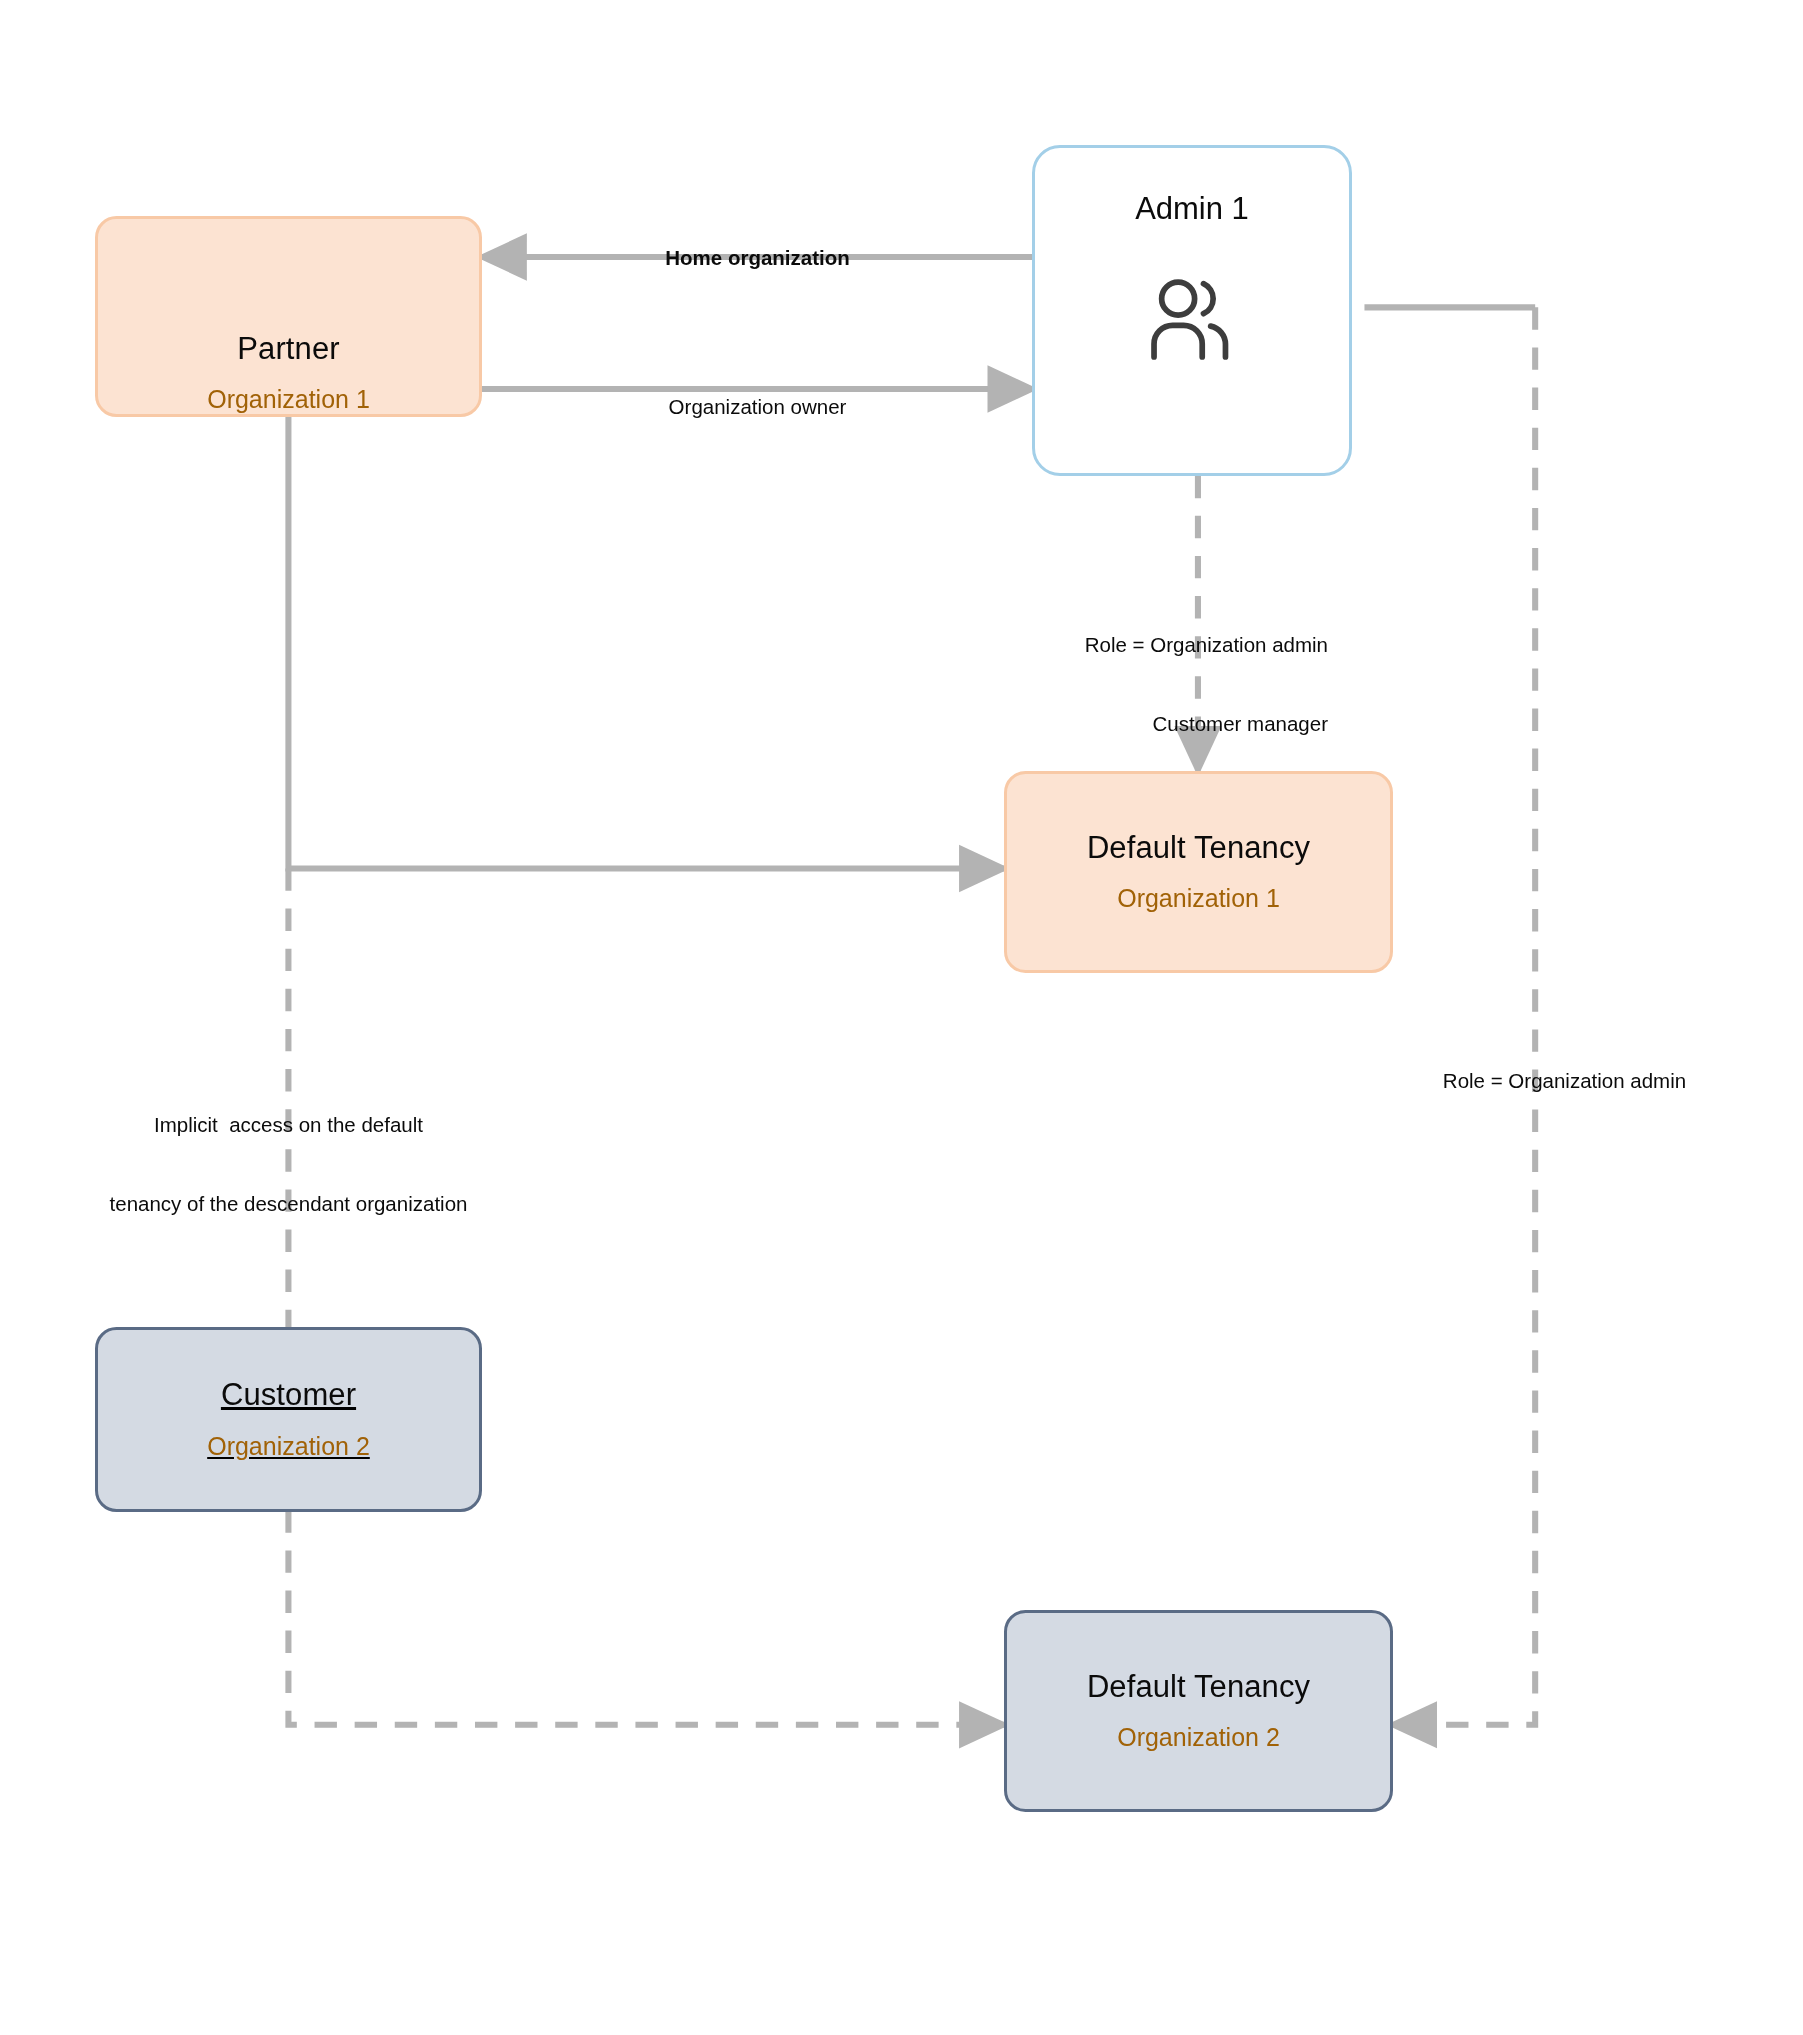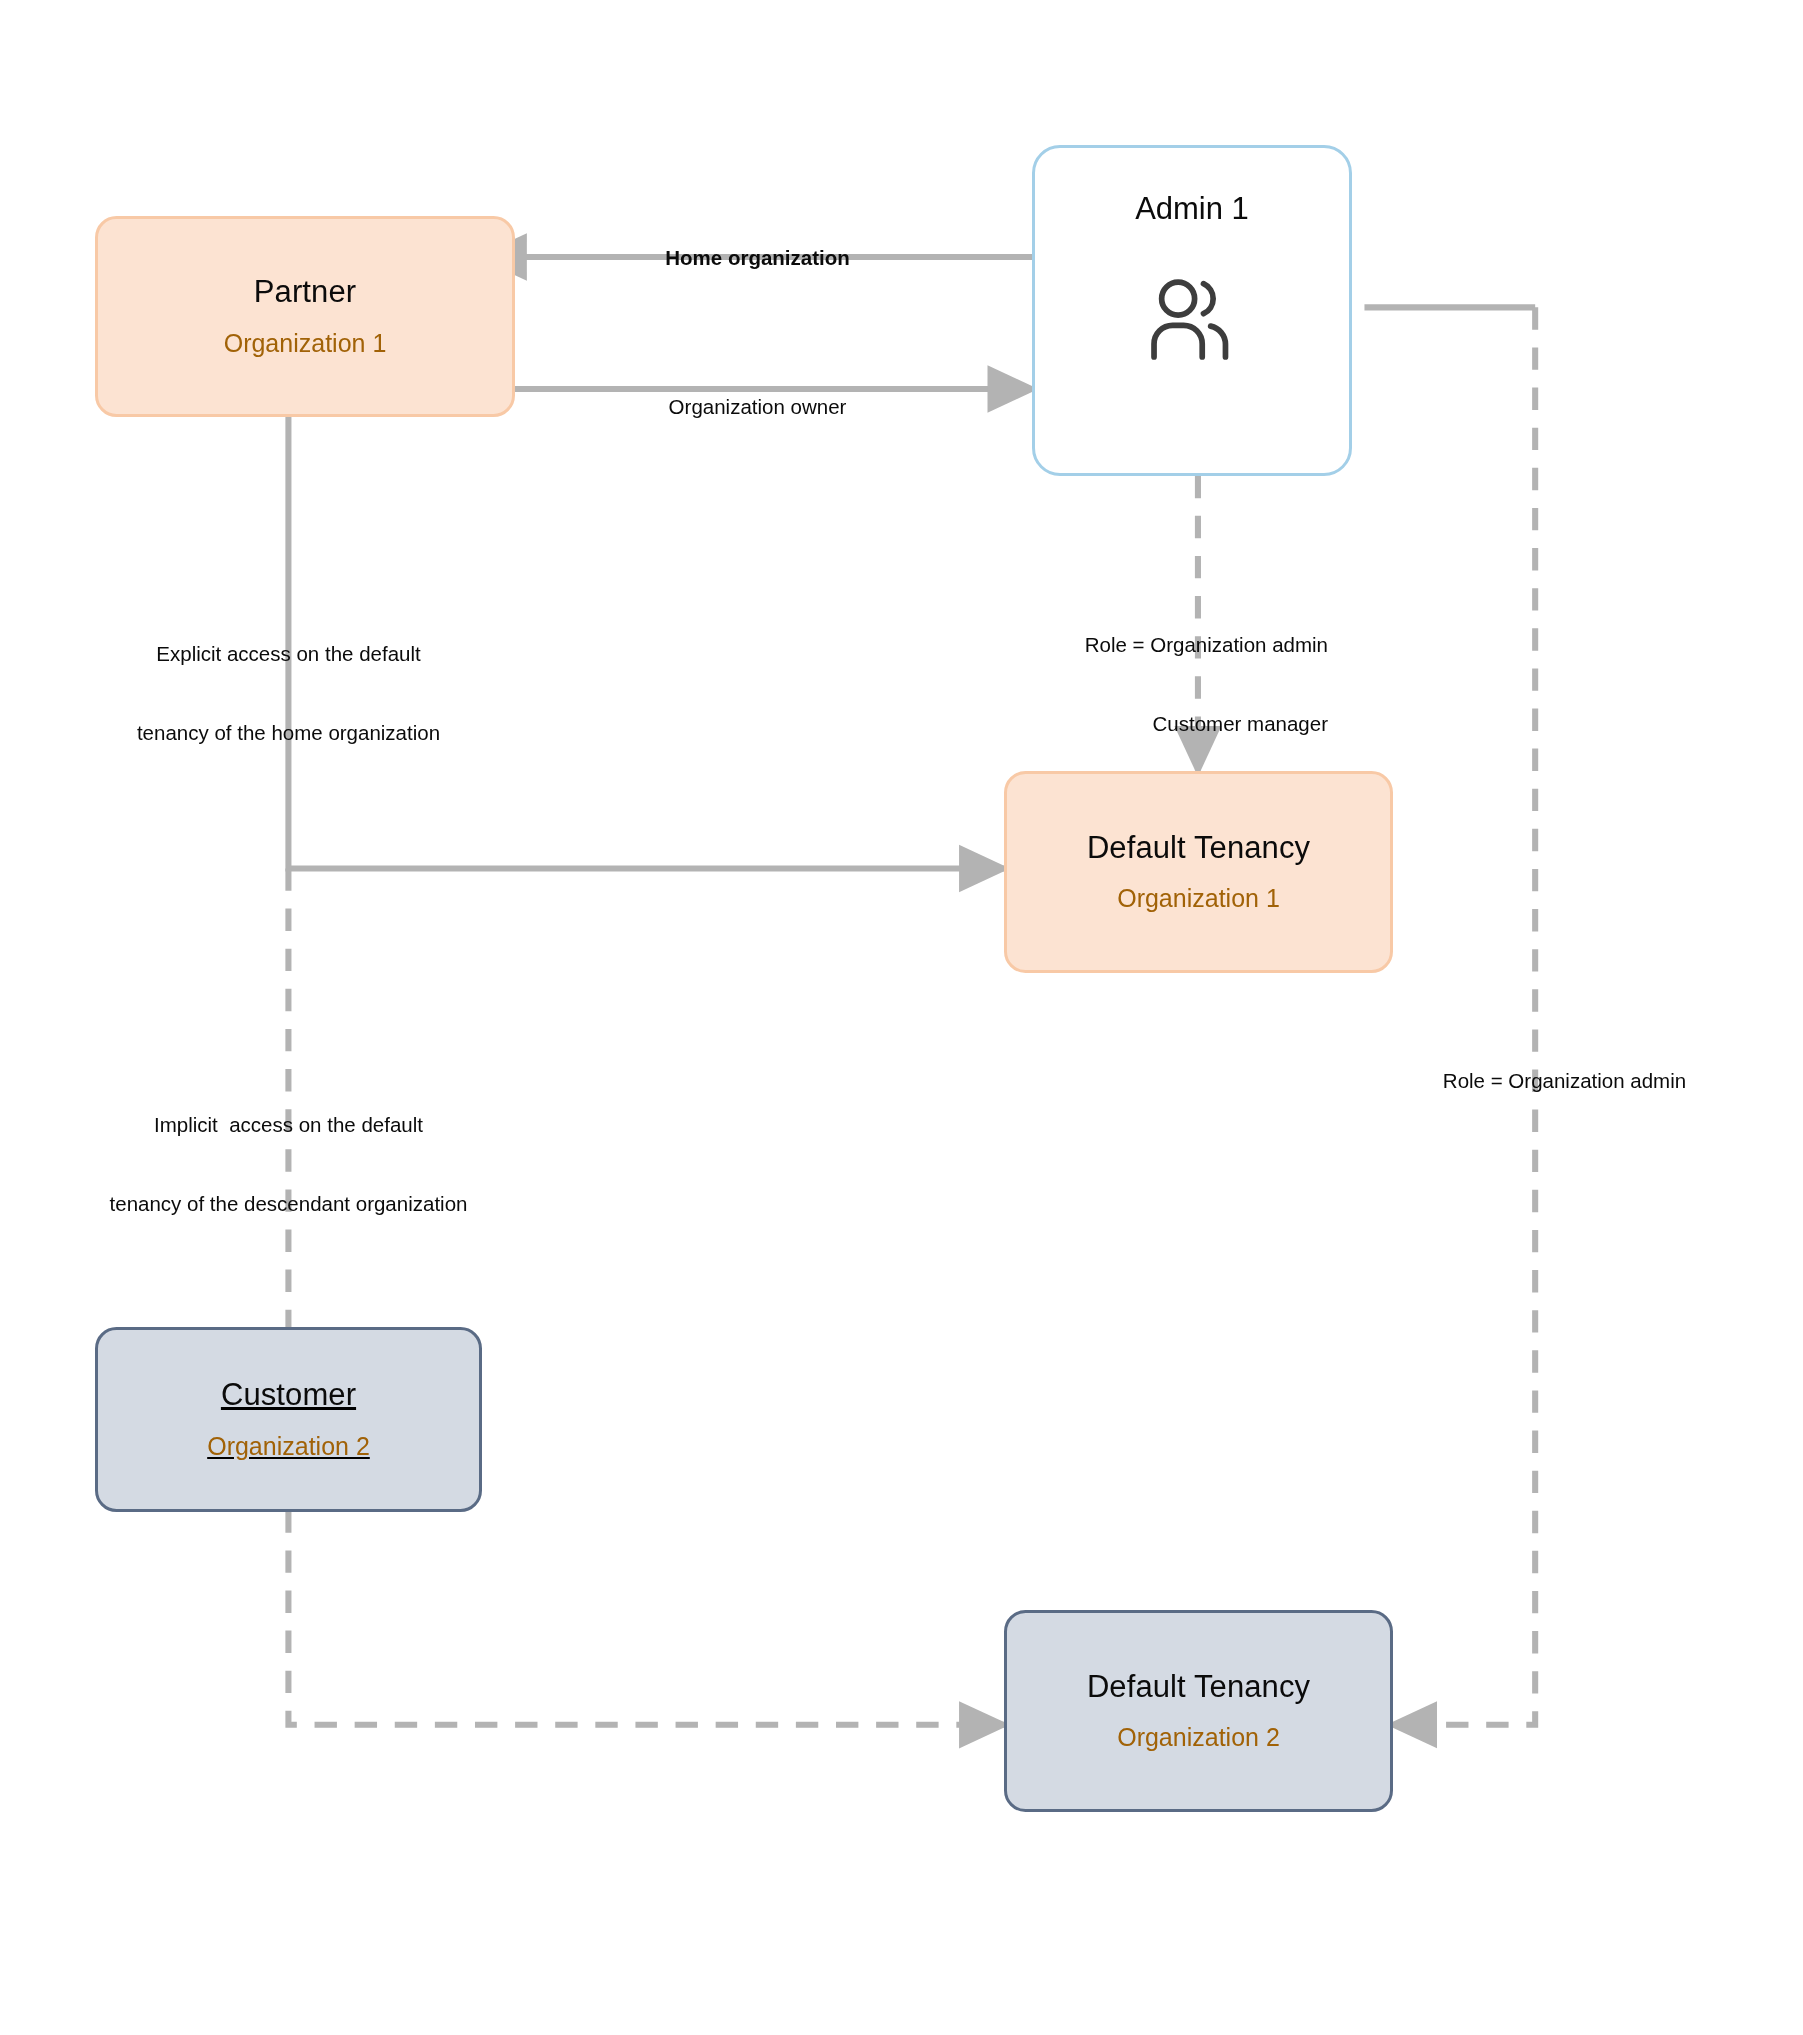--- a/index.html
+++ b/index.html
@@ -116,21 +116,21 @@
     <g>
       <path d="M618,1862 L618,3698 L2152,3698" fill="none" stroke="#b3b3b3" stroke-width="13" stroke-dasharray="48 38" marker-end="url(#arrowEnd)"></path>
     </g>
 
     <g>
       <path d="M2925,659 L3291,659" fill="none" stroke="#b3b3b3" stroke-width="13"></path>
       <path d="M3291,659 L3291,3698 L2985,3698" fill="none" stroke="#b3b3b3" stroke-width="13" stroke-dasharray="48 38" marker-end="url(#arrowEnd)"></path>
     </g>
   </svg>
 
-  <div class="node node-orange" style="left:95px; top:216px; width:420px; height:201px;">
+  <div class="node node-orange" style="left:95px; top:216px; width:387px; height:201px;justify-content:flex-end;">
     <div class="node-title">Partner</div>
     <div class="node-sub">Organization 1</div>
   </div>
 
   <div class="node node-white" style="left:1032px; top:145px; width:320px; height:331px; border-radius:28px;">
     <div class="admin-title">Admin 1</div>
     <div class="admin-icon">
       <svg width="107" height="93" viewBox="0 0 24 22" fill="none" stroke="#3d3d3d" stroke-width="1.35" stroke-linecap="round" stroke-linejoin="round">
         <circle cx="8.6" cy="5.6" r="3.9"></circle>
         <path d="M2.9 19.4v-3.1a4.4 4.4 0 0 1 4.4-4.4h2.6a4.4 4.4 0 0 1 4.4 4.4v3.1"></path>
@@ -152,24 +152,20 @@
 
   <div class="node node-gray" style="left:1004px; top:1610px; width:389px; height:202px;">
     <div class="node-title">Default Tenancy</div>
     <div class="node-sub">Organization 2</div>
   </div>
 
   <div class="edge-label" style="left:573px; top:245px; width:369px;font-weight:bold;">Home organization</div>
 
   <div class="edge-label" style="left:573px; top:394px; width:369px;">Organization owner</div>
 
-  <div class="edge-label" style="left:84px; top:589px; width:409px;">
-    <div>Explicit access on the default</div>
-    <div>tenancy of the home organization</div>
-  </div>
 
   <div class="edge-label right-align" style="left:928px; top:580px; width:400px;">
     <div>Role = Organization admin</div>
     <div>Customer manager</div>
   </div>
 
   <div class="edge-label" style="left:56px; top:1060px; width:465px;">
     <div>Implicit  access on the default</div>
     <div>tenancy of the descendant organization</div>
   </div>

